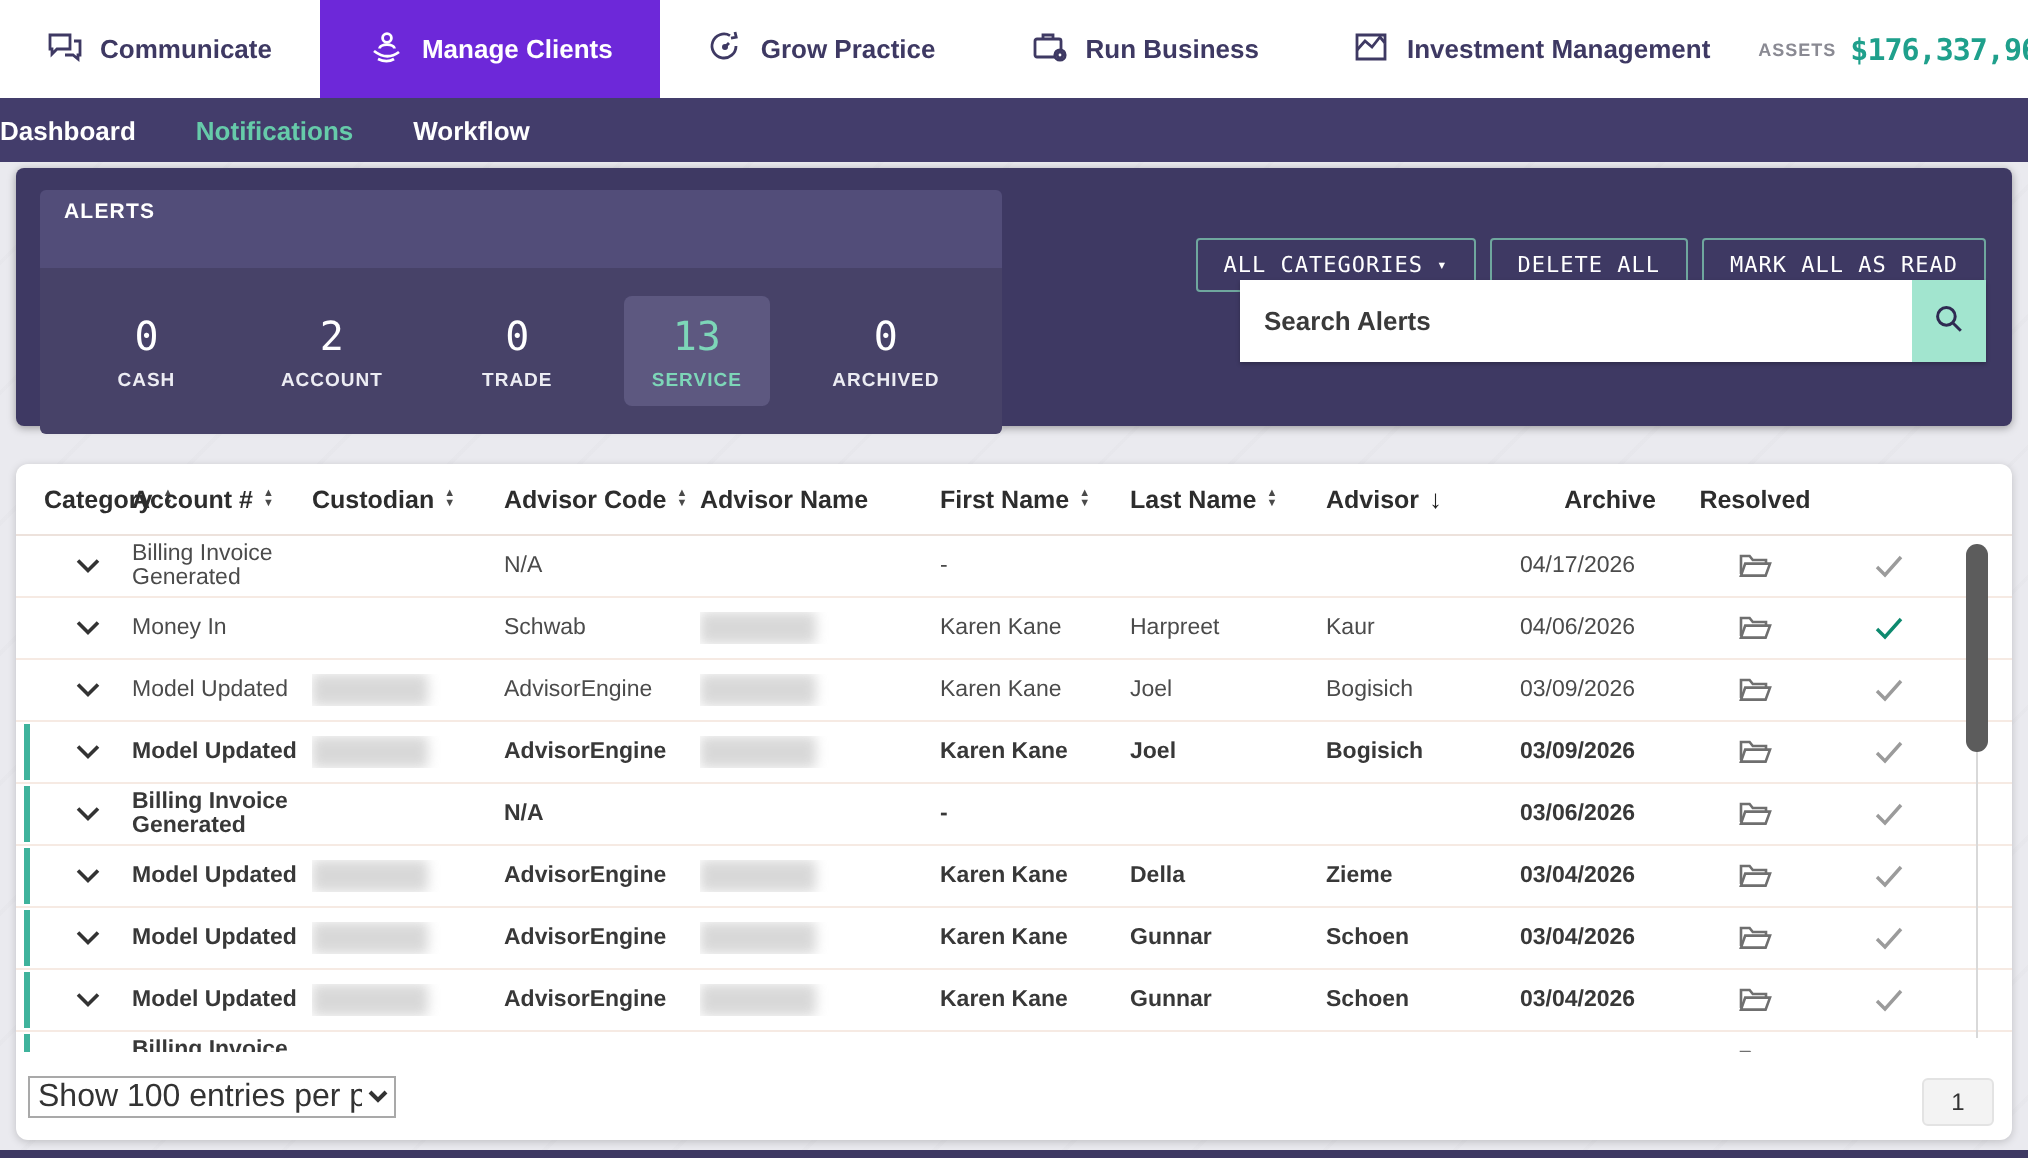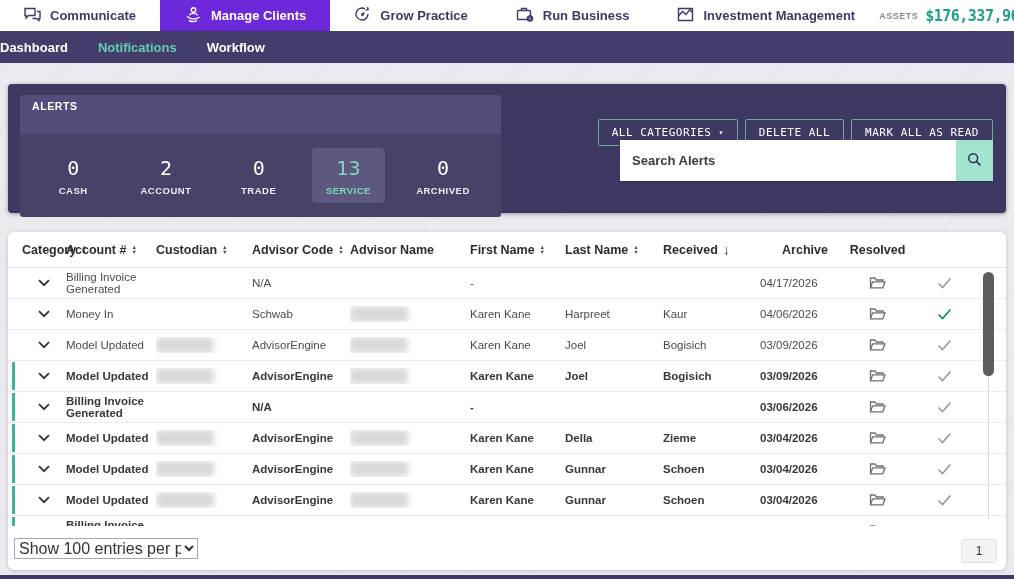--- a/index.html
+++ b/index.html
@@ -5,21 +5,21 @@
   * { margin:0; padding:0; box-sizing:border-box; }
   html,body { width:1014px; height:579px; overflow:hidden; }
   body {
     font-family:"Liberation Sans", sans-serif;
     background:#EAEAEF;
     background-image:repeating-linear-gradient(135deg, rgba(0,0,0,0.012) 0 2px, transparent 2px 46px);
     position:relative; color:#333;
   }
 
   
-  .topnav { height:31px; background:#fff; display:flex; align-items:stretch; position:relative; z-index:3; }
+  .topnav { height:49px; background:#fff; display:flex; align-items:stretch; position:relative; z-index:3; }
   .tab { display:flex; align-items:center; gap:9px; padding:0 24px; color:#3E3963; font-weight:700; font-size:13px; cursor:pointer; white-space:nowrap; }
   .tab svg { flex:0 0 auto; }
   .tab.active { background:#6d28d9; color:#fff; }
   .assets { margin-left:auto; display:flex; align-items:center; gap:7px; padding-right:18px; }
   .assets-label { font-size:9px; color:#8a8a93; font-weight:700; letter-spacing:.5px; }
   .assets-value { font-family:"DejaVu Sans Mono", monospace; font-size:15px; color:#1FA08C; font-weight:700; letter-spacing:-0.5px; }
 
   
   .subnav { height:32px; background:#433D6B; display:flex; align-items:center; padding-left:0; position:relative; z-index:2; }
   .subnav-link { color:#fff; font-weight:700; font-size:13px; margin-right:30px; cursor:pointer; }
@@ -235,21 +235,21 @@
 
   <div class="th">
     <span class="th-label">Last Name</span>
     <span class="sort-icon">
           <span>▲</span>
           <span>▼</span>
         </span>
   </div>
 
   <div class="th">
-    <span class="th-label">Received</span>
+    <span class="th-label">Advisor</span>
     <span class="sort-icon desc">↓</span>
   </div>
 
   <div class="th center">
     <span class="th-label">Archive</span>
 
   </div>
 
   <div class="th center">
     <span class="th-label">Resolved</span>

